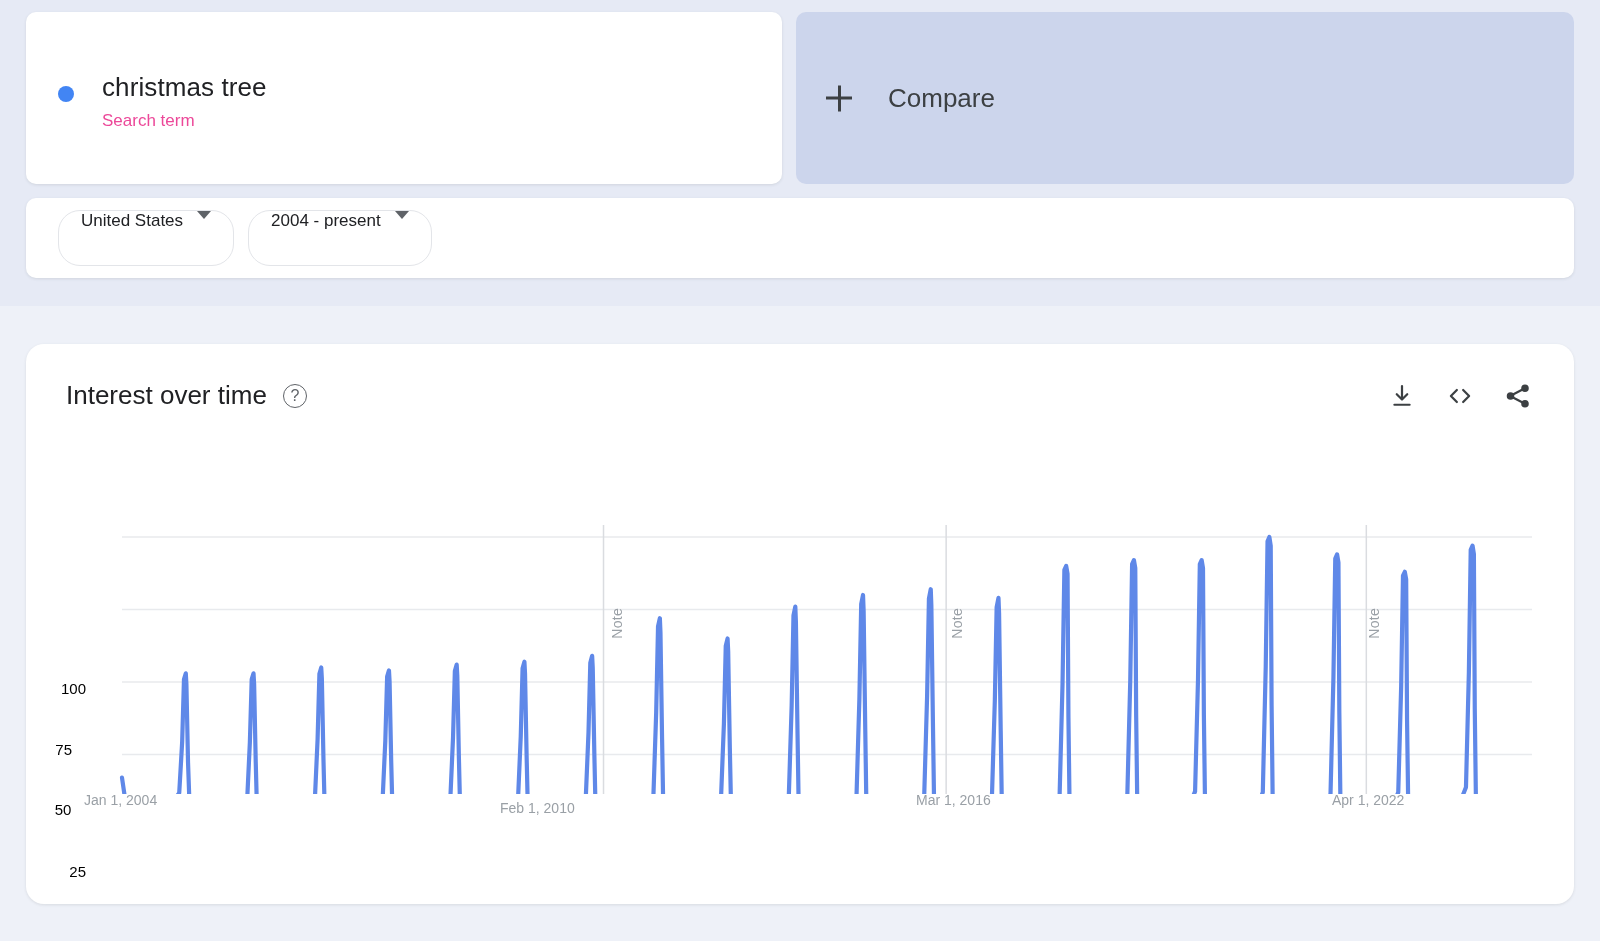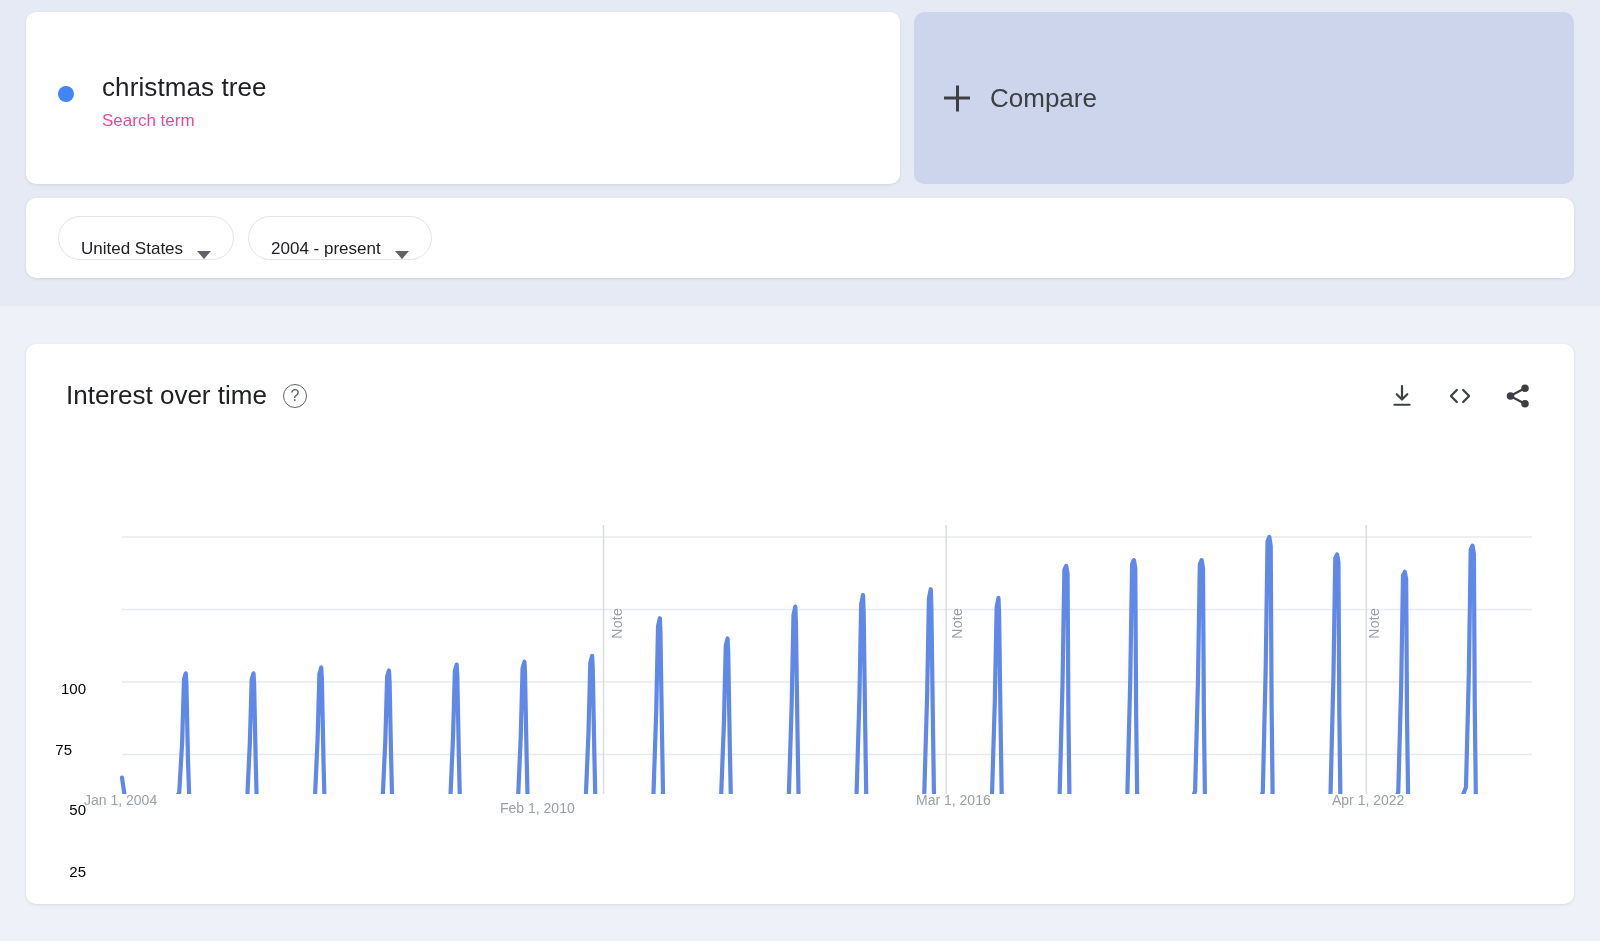--- a/index.html
+++ b/index.html
@@ -17,21 +17,21 @@
     background: #e6eaf5;
   }
 
   .term-row {
     position: absolute; left: 26px; top: 12px;
     width: 1548px; height: 172px;
     display: flex; gap: 14px;
   }
 
   .term-card {
-    width: 874px; height: 172px;
+    width: 756px; height: 172px;
     background: #ffffff;
     border-radius: 10px;
     box-shadow: 0 1px 3px rgba(60,64,67,.12);
     position: relative;
   }
   .term-dot {
     position: absolute; left: 32px; top: 74px;
     width: 16px; height: 16px; border-radius: 50%;
     background: #4285f4;
   }
@@ -47,21 +47,21 @@
   .compare-card {
     flex: 1; height: 172px;
     background: #ccd5ec;
     border-radius: 10px;
     position: relative;
     cursor: pointer;
   }
   .compare-inner {
     position: absolute; left: 30px; top: 50%;
     transform: translateY(-50%);
-    display: flex; align-items: center; gap: 20px;
+    display: flex; align-items: center; gap: 36px;
   }
   .plus-icon {
     width: 26px; height: 26px; position: relative;
   }
   .plus-icon::before, .plus-icon::after {
     content: ""; position: absolute; background: #3c4043;
   }
   .plus-icon::before { left: 0; top: 11.5px; width: 26px; height: 3px; }
   .plus-icon::after  { top: 0; left: 11.5px; height: 26px; width: 3px; }
   .compare-label { font-size: 26px; color: #3c4043; }
@@ -70,43 +70,43 @@
   .filter-bar {
     position: absolute; left: 26px; top: 198px;
     width: 1548px; height: 80px;
     background: #ffffff;
     border-radius: 10px;
     box-shadow: 0 1px 3px rgba(60,64,67,.12);
     display: flex; align-items: center;
     padding-left: 32px; gap: 14px;
   }
   .chip {
-    height: 44px;
+    height: 56px;
     border: 1px solid #e3e5e9;
     border-radius: 22px;
     background: #fff;
-    display: flex; align-items: flex-end; justify-content: center;
+    display: flex; align-items: flex-start; justify-content: center;
     gap: 14px;
     padding: 0 22px;
     cursor: pointer;
   }
   .chip-label { font-size: 17px; color: #202124; white-space: nowrap; }
   .caret {
     width: 0; height: 0;
     border-left: 7px solid transparent;
     border-right: 7px solid transparent;
     border-top: 8px solid #5f6368;
   }
 
   
   .chart-card {
     position: absolute; left: 26px; top: 344px;
     width: 1548px; height: 560px;
     background: #ffffff;
-    border-radius: 10px;
+    border-radius: 18px;
     box-shadow: 0 1px 3px rgba(60,64,67,.12);
   }
   .chart-title-row {
     position: absolute; left: 40px; top: 36px;
     display: flex; align-items: center; gap: 16px;
   }
   .chart-title { font-size: 26px; color: #202124; }
   .help-icon {
     width: 24px; height: 24px; border-radius: 50%;
     border: 1.8px solid #5f6368;
@@ -207,21 +207,21 @@
         <path d="M7.7 10.8 L15.9 6.4"></path>
         <path d="M7.7 13.2 L15.9 17.6"></path>
       </svg>
     </span>
   </div>
 
   <div class="plot-wrap">
 
     <div class="ytick" style="left:14px; top:186px;">100</div>
     <div class="ytick" style="left:0; top:247px;">75</div>
-    <div class="ytick" style="left:14px; top:307px;">50</div>
+    <div class="ytick" style="left:14px; top:307px;text-align:center;">50</div>
     <div class="ytick" style="left:14px; top:369px;">25</div>
 
     <div class="xtick" style="left:58px;">Jan 1, 2004</div>
     <div class="xtick" style="left:474px;margin-top:8px;">Feb 1, 2010</div>
     <div class="xtick" style="left:890px;">Mar 1, 2016</div>
     <div class="xtick" style="left:1306px;">Apr 1, 2022</div>
 
     <div class="note-label" style="left:583px; top:114px;">Note</div>
     <div class="note-label" style="left:923px; top:114px;">Note</div>
     <div class="note-label" style="left:1340px; top:114px;">Note</div>

